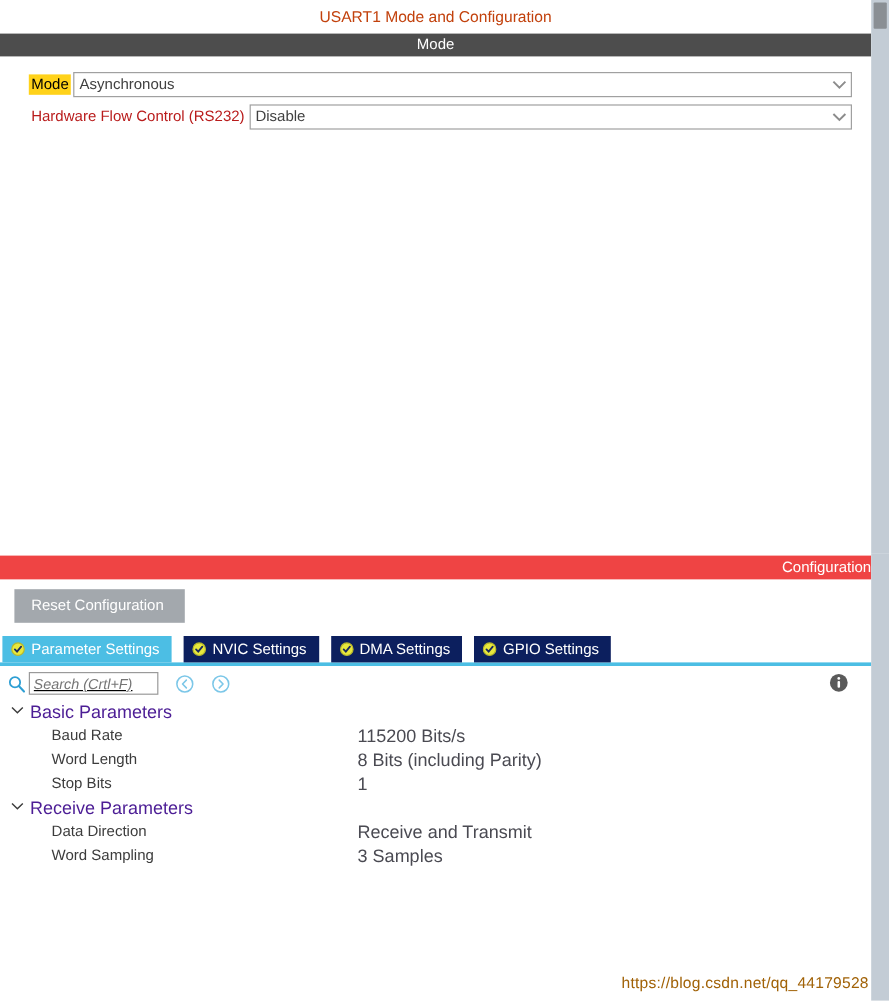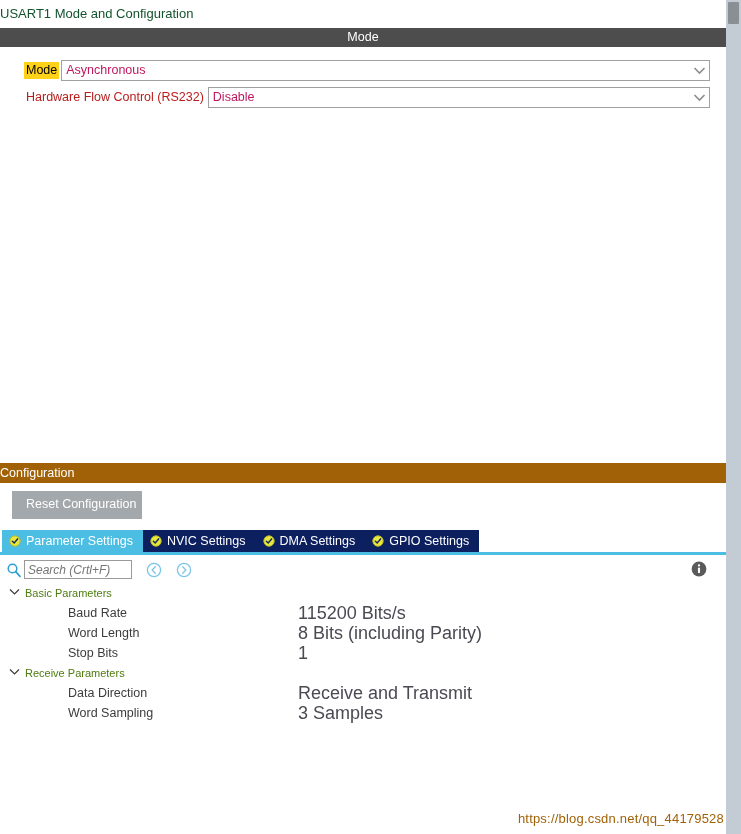--- a/index.html
+++ b/index.html
@@ -35,22 +35,23 @@
   
   #top-panel {
     position: absolute; top: 0; left: 0;
     width: 726px; height: 461px;
     background: #ffffff;
     overflow: hidden;
   }
   #panel-title {
     height: 28px;
     line-height: 28px;
+    text-align: center;
     font-size: 13px;
-    color: #14532d;
+    color: #c2410c;
     background: #ffffff;
   }
   .section-bar {
     height: 19px;
     line-height: 19px;
     text-align: center;
     background: #4d4d4d;
     color: #ffffff;
     font-size: 12.5px;
   }
@@ -83,21 +84,21 @@
     height: 21px;
     margin-left: 2px;
     background: #ffffff;
     border: 1px solid #a0a0a0;
     display: flex;
     align-items: center;
     position: relative;
   }
   .combo .value {
     font-size: 12.5px;
-    color: #be185d;
+    color: #404040;
     padding-left: 4px;
     flex: 1;
     overflow: hidden;
     white-space: nowrap;
   }
   .combo .chevron {
     width: 20px;
     height: 19px;
     display: flex;
     align-items: center;
@@ -108,38 +109,38 @@
   
   #bottom-panel {
     position: absolute;
     top: 461px; left: 0;
     width: 726px; height: 373px;
     background: #ffffff;
   }
   #config-bar {
     height: 20px;
     line-height: 20px;
-    text-align: left;
-    background: #a16207;
+    text-align: right;
+    background: #ef4444;
     color: #ffffff;
     font-size: 12.5px;
     margin-top: 2px;
   }
   #reset-area {
     height: 46px;
     padding-top: 8px;
     padding-left: 12px;
     background: #ffffff;
   }
   #reset-button {
     display: inline-block;
     background: #a3a8ad;
     color: #ffffff;
     font-size: 12.5px;
-    padding: 7px 6px 8px 14px;
+    padding: 7px 18px 8px 14px;
     border: none;
     line-height: 13px;
     font-family: "Liberation Sans", sans-serif;
   }
 
   
   #tabstrip {
     display: flex;
     align-items: flex-end;
     height: 23px;
@@ -147,21 +148,21 @@
     padding-left: 2px;
   }
   .tab {
     height: 22px;
     display: flex;
     align-items: center;
     background: #0c1f5e;
     color: #ffffff;
     font-size: 12.5px;
     padding: 0 10px 0 7px;
-    margin-right: 0;
+    margin-right: 10px;
     white-space: nowrap;
   }
   .tab.active {
     background: #4cbee4;
     color: #ffffff;
   }
   .tab .tab-icon {
     width: 12px; height: 12px;
     margin-right: 5px;
     flex: 0 0 auto;
@@ -185,20 +186,21 @@
     background: #ffffff;
   }
 
   
   #search-toolbar {
     height: 26px;
     display: flex;
     align-items: center;
     padding: 3px 0 0 6px;
     position: relative;
+    text-decoration: underline;
   }
   #search-icon { width: 16px; height: 16px; margin-right: 2px; flex:0 0 auto; }
   #search-icon svg { display: block; }
   #search-input {
     width: 108px;
     height: 19px;
     border: 1px solid #9a9a9a;
     font-size: 12px;
     font-style: italic;
     color: #9a9a9a;
@@ -232,37 +234,37 @@
     height: 20px;
     padding-left: 8px;
   }
   .group-row .expander {
     width: 13px; height: 13px;
     margin-right: 4px;
     flex: 0 0 auto;
   }
   .group-row .expander svg { display:block; }
   .group-row .group-label {
-    font-size: 11px;
-    color: #4d7c0f;
+    font-size: 15px;
+    color: #4c1d95;
   }
   .param-row {
     display: flex;
     height: 20px;
     align-items: center;
   }
   .param-row .pname {
     width: 298px;
-    padding-left: 68px;
+    padding-left: 43px;
     font-size: 12.5px;
     color: #3c3c3c;
     white-space: nowrap;
   }
   .param-row .pvalue {
-    font-size: 18px;
+    font-size: 15px;
     color: #4a4a52;
     white-space: nowrap;
   }
 
   
   #watermark {
     position: absolute;
     right: 17px;
     bottom: 8px;
     font-size: 13px;

